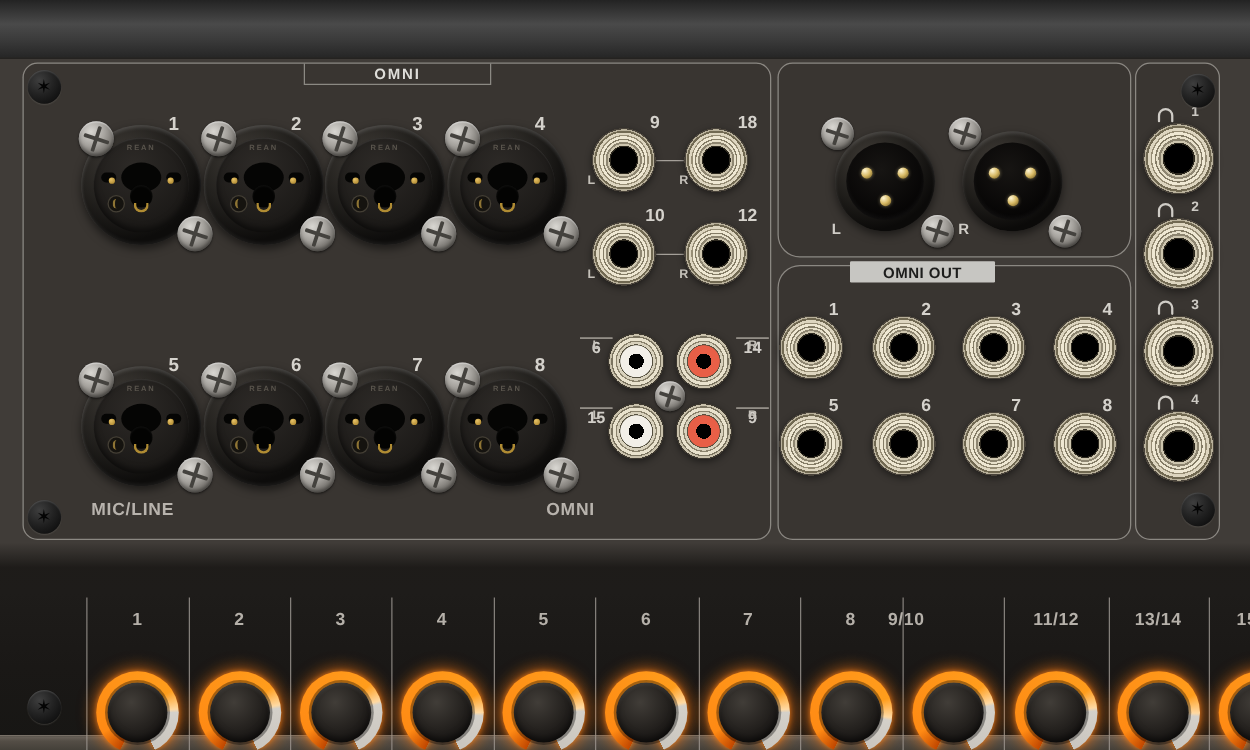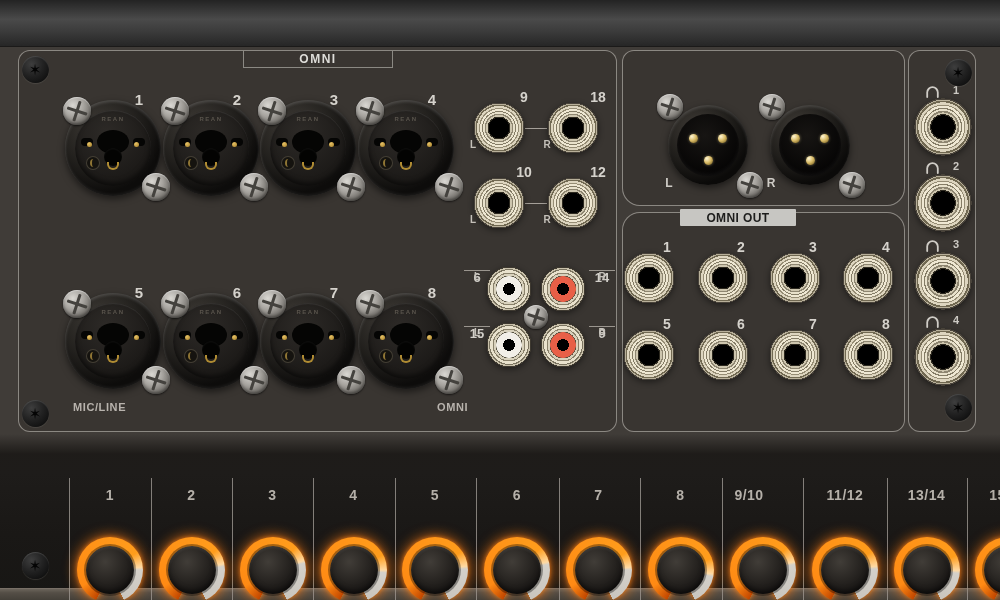--- a/index.html
+++ b/index.html
@@ -33,21 +33,21 @@
     display:flex;align-items:center;justify-content:center;}
   .input-tab span{position:static;font-size:12px;font-weight:bold;color:#deddd9;letter-spacing:1.5px;}
   .sec-label{background:#c7c6c2;color:#1d1d1c;font-weight:bold;
     display:flex;align-items:center;justify-content:center;border-radius:1px;}
   .stereo-label{left:685px;top:52px;width:152px;height:19px;font-size:12.5px;letter-spacing:.6px;}
   .omni-label  {left:680px;top:209px;width:116px;height:17px;font-size:12px;letter-spacing:.4px;}
 
   
   .legend{display:flex;align-items:center;height:14px;}
   .legend i{position:static;flex:1;height:1px;background:#98938c;}
-  .legend span{position:static;margin:0 10px;font-size:11px;font-weight:bold;color:#b8b3ad;letter-spacing:.6px;}
+  .legend span{position:static;margin:0 10px;font-size:14px;font-weight:bold;color:#b8b3ad;letter-spacing:.6px;}
   .legend-micline{left:63px;top:400px;width:349px;}
   .legend-line   {left:427px;top:400px;width:123px;}
 
   
   .scp{border-radius:50%;
     background:radial-gradient(circle at 35% 30%,#d9d7d2,#a5a29d 42%,#6e6b66 75%,#4a4844);
     box-shadow:0 1px 2px rgba(0,0,0,.6), inset 0 -2px 3px rgba(0,0,0,.35), inset 0 1px 1px rgba(255,255,255,.5);}
   .scp::before,.scp::after{content:"";position:absolute;left:50%;top:50%;background:#44423e;border-radius:1px;}
   .scp::before{width:74%;height:3px;transform:translate(-50%,-50%) rotate(18deg);}
   .scp::after {width:3px;height:74%;transform:translate(-50%,-50%) rotate(18deg);}
@@ -449,21 +449,21 @@
     <div class="kcap" style="left: 411px; top: 546px; width: 48px; height: 48px;"></div>
     <div class="knob-label" style="left: 483px; top: 487px; width: 68px; height: 16px;">6</div>
     <div class="kring" style="left: 484px; top: 537px; width: 66px; height: 66px; background: conic-gradient(from 205deg, rgb(193, 71, 0) 0deg, rgb(255, 138, 20) 35deg, rgb(255, 157, 28) 202deg, rgb(255, 217, 162) 230deg, rgb(212, 208, 201) 235deg, rgb(201, 197, 190) 310deg, rgba(0, 0, 0, 0) 310deg);"></div>
     <div class="kcap" style="left: 493px; top: 546px; width: 48px; height: 48px;"></div>
     <div class="knob-label" style="left: 564.5px; top: 487px; width: 68px; height: 16px;">7</div>
     <div class="kring" style="left: 565.5px; top: 537px; width: 66px; height: 66px; background: conic-gradient(from 205deg, rgb(193, 71, 0) 0deg, rgb(255, 138, 20) 35deg, rgb(255, 157, 28) 212deg, rgb(255, 217, 162) 240deg, rgb(212, 208, 201) 245deg, rgb(201, 197, 190) 310deg, rgba(0, 0, 0, 0) 310deg);"></div>
     <div class="kcap" style="left: 574.5px; top: 546px; width: 48px; height: 48px;"></div>
     <div class="knob-label" style="left: 646.5px; top: 487px; width: 68px; height: 16px;">8</div>
     <div class="kring" style="left: 647.5px; top: 537px; width: 66px; height: 66px; background: conic-gradient(from 205deg, rgb(193, 71, 0) 0deg, rgb(255, 138, 20) 35deg, rgb(255, 157, 28) 224deg, rgb(255, 217, 162) 252deg, rgb(212, 208, 201) 257deg, rgb(201, 197, 190) 310deg, rgba(0, 0, 0, 0) 310deg);"></div>
     <div class="kcap" style="left: 656.5px; top: 546px; width: 48px; height: 48px;"></div>
-    <div class="knob-label" style="left: 715px; top: 487px; width: 68px; height: 16px;">9/10</div>
+    <div class="knob-label" style="left: 691px; top: 487px; width: 68px; height: 16px;">9/10</div>
     <div class="kring" style="left: 729.5px; top: 537px; width: 66px; height: 66px; background: conic-gradient(from 205deg, rgb(193, 71, 0) 0deg, rgb(255, 138, 20) 35deg, rgb(255, 157, 28) 202deg, rgb(255, 217, 162) 230deg, rgb(212, 208, 201) 235deg, rgb(201, 197, 190) 310deg, rgba(0, 0, 0, 0) 310deg);"></div>
     <div class="kcap" style="left: 738.5px; top: 546px; width: 48px; height: 48px;"></div>
     <div class="knob-label" style="left: 811px; top: 487px; width: 68px; height: 16px;">11/12</div>
     <div class="kring" style="left: 812px; top: 537px; width: 66px; height: 66px; background: conic-gradient(from 205deg, rgb(193, 71, 0) 0deg, rgb(255, 138, 20) 35deg, rgb(255, 157, 28) 210deg, rgb(255, 217, 162) 238deg, rgb(212, 208, 201) 243deg, rgb(201, 197, 190) 310deg, rgba(0, 0, 0, 0) 310deg);"></div>
     <div class="kcap" style="left: 821px; top: 546px; width: 48px; height: 48px;"></div>
     <div class="knob-label" style="left: 892.5px; top: 487px; width: 68px; height: 16px;">13/14</div>
     <div class="kring" style="left: 893.5px; top: 537px; width: 66px; height: 66px; background: conic-gradient(from 205deg, rgb(193, 71, 0) 0deg, rgb(255, 138, 20) 35deg, rgb(255, 157, 28) 218deg, rgb(255, 217, 162) 246deg, rgb(212, 208, 201) 251deg, rgb(201, 197, 190) 310deg, rgba(0, 0, 0, 0) 310deg);"></div>
     <div class="kcap" style="left: 902.5px; top: 546px; width: 48px; height: 48px;"></div>
     <div class="knob-label" style="left: 974px; top: 487px; width: 68px; height: 16px;">15/16</div>
     <div class="kring" style="left: 975px; top: 537px; width: 66px; height: 66px; background: conic-gradient(from 205deg, rgb(193, 71, 0) 0deg, rgb(255, 138, 20) 35deg, rgb(255, 157, 28) 212deg, rgb(255, 217, 162) 240deg, rgb(212, 208, 201) 245deg, rgb(201, 197, 190) 310deg, rgba(0, 0, 0, 0) 310deg);"></div>

